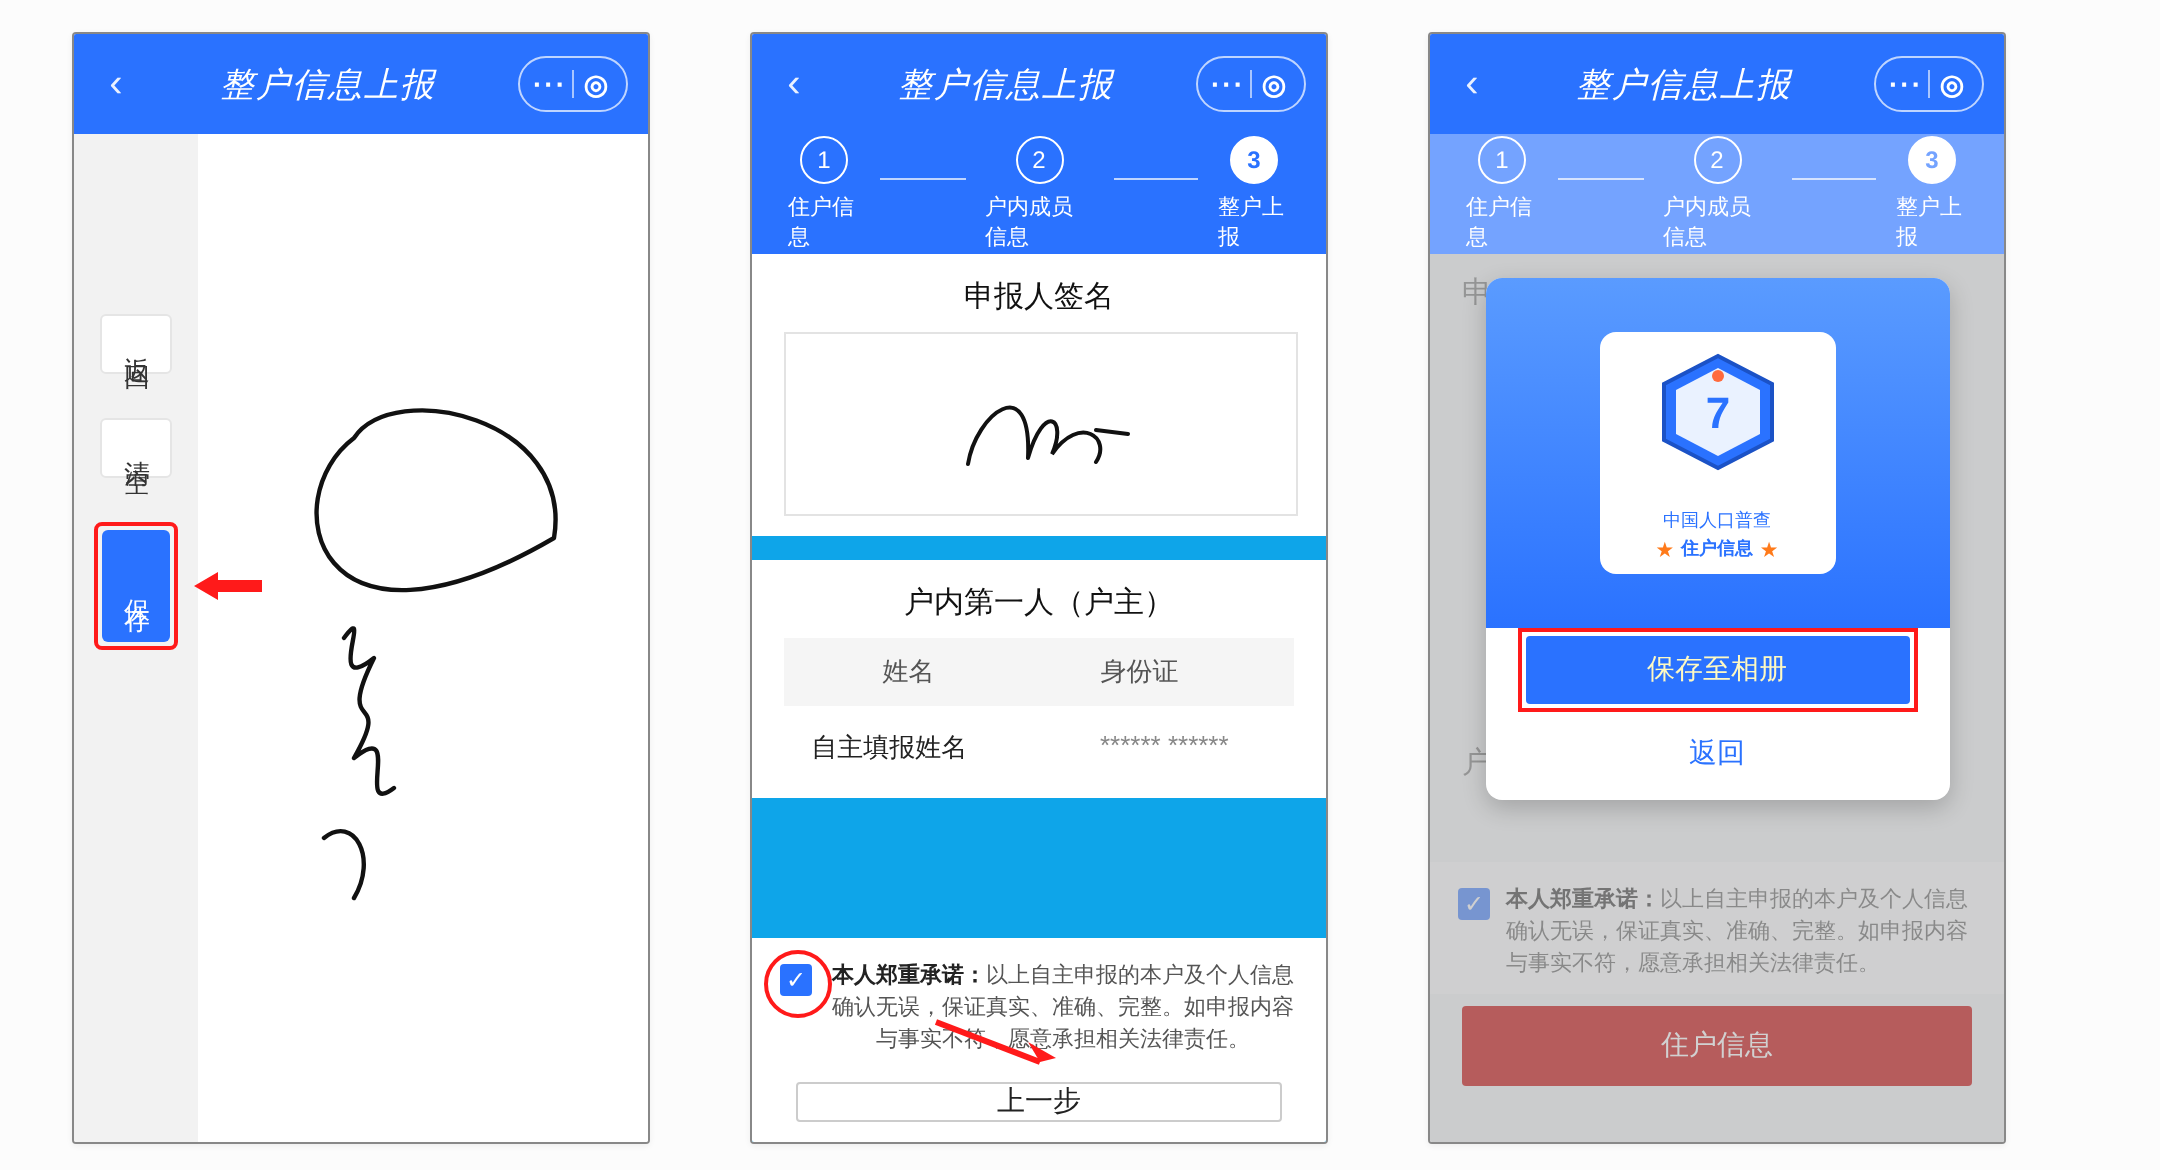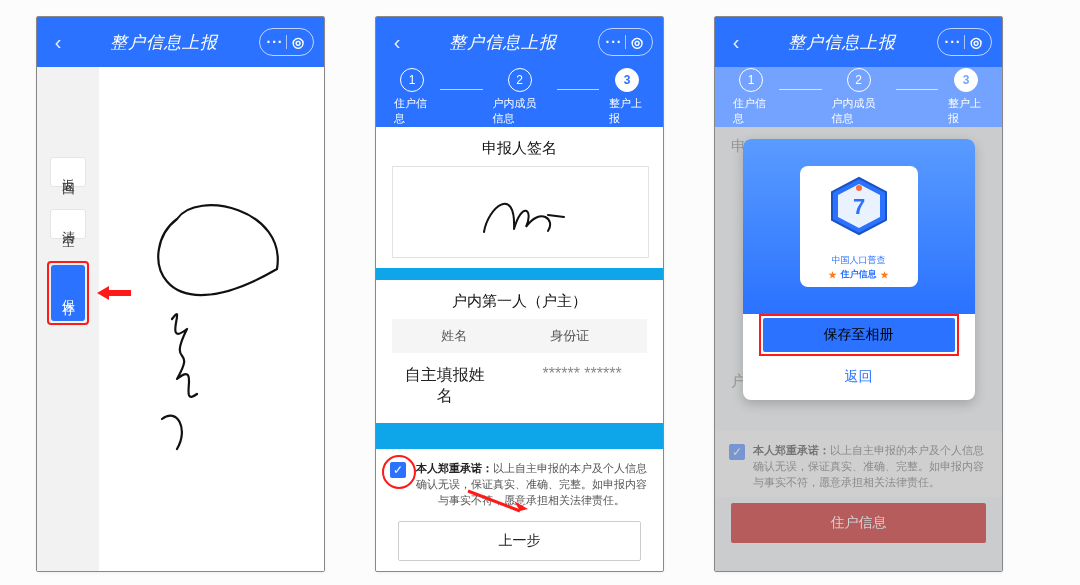--- a/index.html
+++ b/index.html
@@ -34,46 +34,46 @@
   .canvas { flex:1; background:#fff; display:flex; align-items:center; justify-content:center; }
   .arrow { position:absolute; left:48px; top:50%; transform:translateY(-50%); }
   .arrow svg { display:block; }
 
   
   .phone2-body { flex:1; background:#0ea5e9; display:flex; flex-direction:column; overflow:hidden;text-align:center; }
   .section { background:#fff; margin:0 0 12px 0; padding:12px 16px 10px 16px; }
   .sec-title { font-size:15px; color:#111; font-weight:500; margin-bottom:8px; }
   .sig-box { width:100%; height:90px; border:1px solid #e3e3e3; display:flex; align-items:center; justify-content:center; }
   .tbl-head { display:flex; background:#f5f5f5; padding:8px 12px; font-size:13px; color:#555; }
-  .tbl-row { display:flex; padding:12px 12px; font-size:16px; color:#222;gap:44px; }
+  .tbl-row { display:flex; padding:12px 12px; font-size:13px; color:#222;gap:44px; }
   .col1 { flex:1; }
   .col2 { flex:1.3; }
   .promise-bar { background:#fff; padding:12px 14px 6px 14px; margin-top:auto; display:flex; align-items:flex-start; gap:8px; position:relative; }
   .checkbox { width:16px; height:16px; background:#2a72ff; color:#fff; display:flex; align-items:center; justify-content:center; font-size:12px; border-radius:2px; flex:none; margin-top:1px; }
   .red-ring { position:absolute; left:6px; top:6px; width:30px; height:30px; border:2px solid #ff1a1a; border-radius:50%; pointer-events:none; }
   .promise-text { font-size:11px; color:#555; line-height:1.45; }
   .promise-text b { color:#222; font-weight:600; }
-  .btn-row { display:flex; gap:16px; padding:6px 22px 10px 22px; background:#fff; }
+  .btn-row { display:flex; gap:16px; padding:6px 22px 10px 22px; background:#fff;flex-direction:column; }
   .btn { flex:1; height:38px; display:flex; align-items:center; justify-content:center; font-size:14px; border-radius:2px; cursor:pointer; }
   .btn.ghost { background:#fff; border:1px solid #ccc; color:#222; }
   .btn.solid { background:#2a72ff; color:#fff; border:none; position:relative; }
   .arrow2 { position:absolute; width:78px; height:30px; left:88px; top:-28px; pointer-events:none; }
 
   
   .phone3-body { flex:1; background:#f5f6f7; position:relative; }
   .mask { position:absolute; inset:0; background:rgba(80,80,80,.25); display:flex; align-items:flex-start; justify-content:center; padding-top:12px; }
   .modal { width:232px; background:#fff; border-radius:8px; overflow:hidden; box-shadow:0 4px 12px rgba(0,0,0,.2); }
   .medal-area { background:linear-gradient(180deg,#5a9bff,#2a72ff); height:175px; display:flex; align-items:center; justify-content:center; }
   .medal-card { background:#fff; border-radius:8px; padding:8px 8px 6px 8px; display:flex; flex-direction:column; align-items:center; width:102px; }
   .medal-svg { display:block; }
   .medal-text { font-size:9px; color:#2a72ff; margin-top:16px; }
   .medal-ribbon { display:flex; align-items:center; gap:4px; font-size:9px; color:#2a72ff; font-weight:600; margin-top:1px; }
   .medal-ribbon span.star { color:#ff7a1a; }
   .modal-msg { text-align:center; font-size:14px; color:#333; padding:16px 10px 12px 10px; }
-  .modal-btn { margin:0 18px 4px 18px; background:#2a72ff; color:#000000; height:34px; display:flex; align-items:center; justify-content:center; font-size:14px; border-radius:2px; cursor:pointer; }
+  .modal-btn { margin:0 18px 4px 18px; background:#2a72ff; color:#fef9c3; height:34px; display:flex; align-items:center; justify-content:center; font-size:14px; border-radius:2px; cursor:pointer; }
   .red-wrap { border:2px solid #ff1a1a; padding:2px; margin:0 16px 4px 16px; }
   .red-wrap .modal-btn { margin:0; }
   .modal-link { text-align:center; color:#2a72ff; font-size:14px; padding:8px 0 14px 0; cursor:pointer; }
   .cancel-btn { background:#d23b3b; color:#fff; height:40px; margin:6px 16px 0 16px; display:flex; align-items:center; justify-content:center; font-size:14px; border-radius:2px; cursor:pointer; }
 
   .promise-bar3 { background:#fff; padding:12px 14px 6px 14px; display:flex; align-items:flex-start; gap:8px; position:relative; }
 </style>
 </head>
 <body>
 

